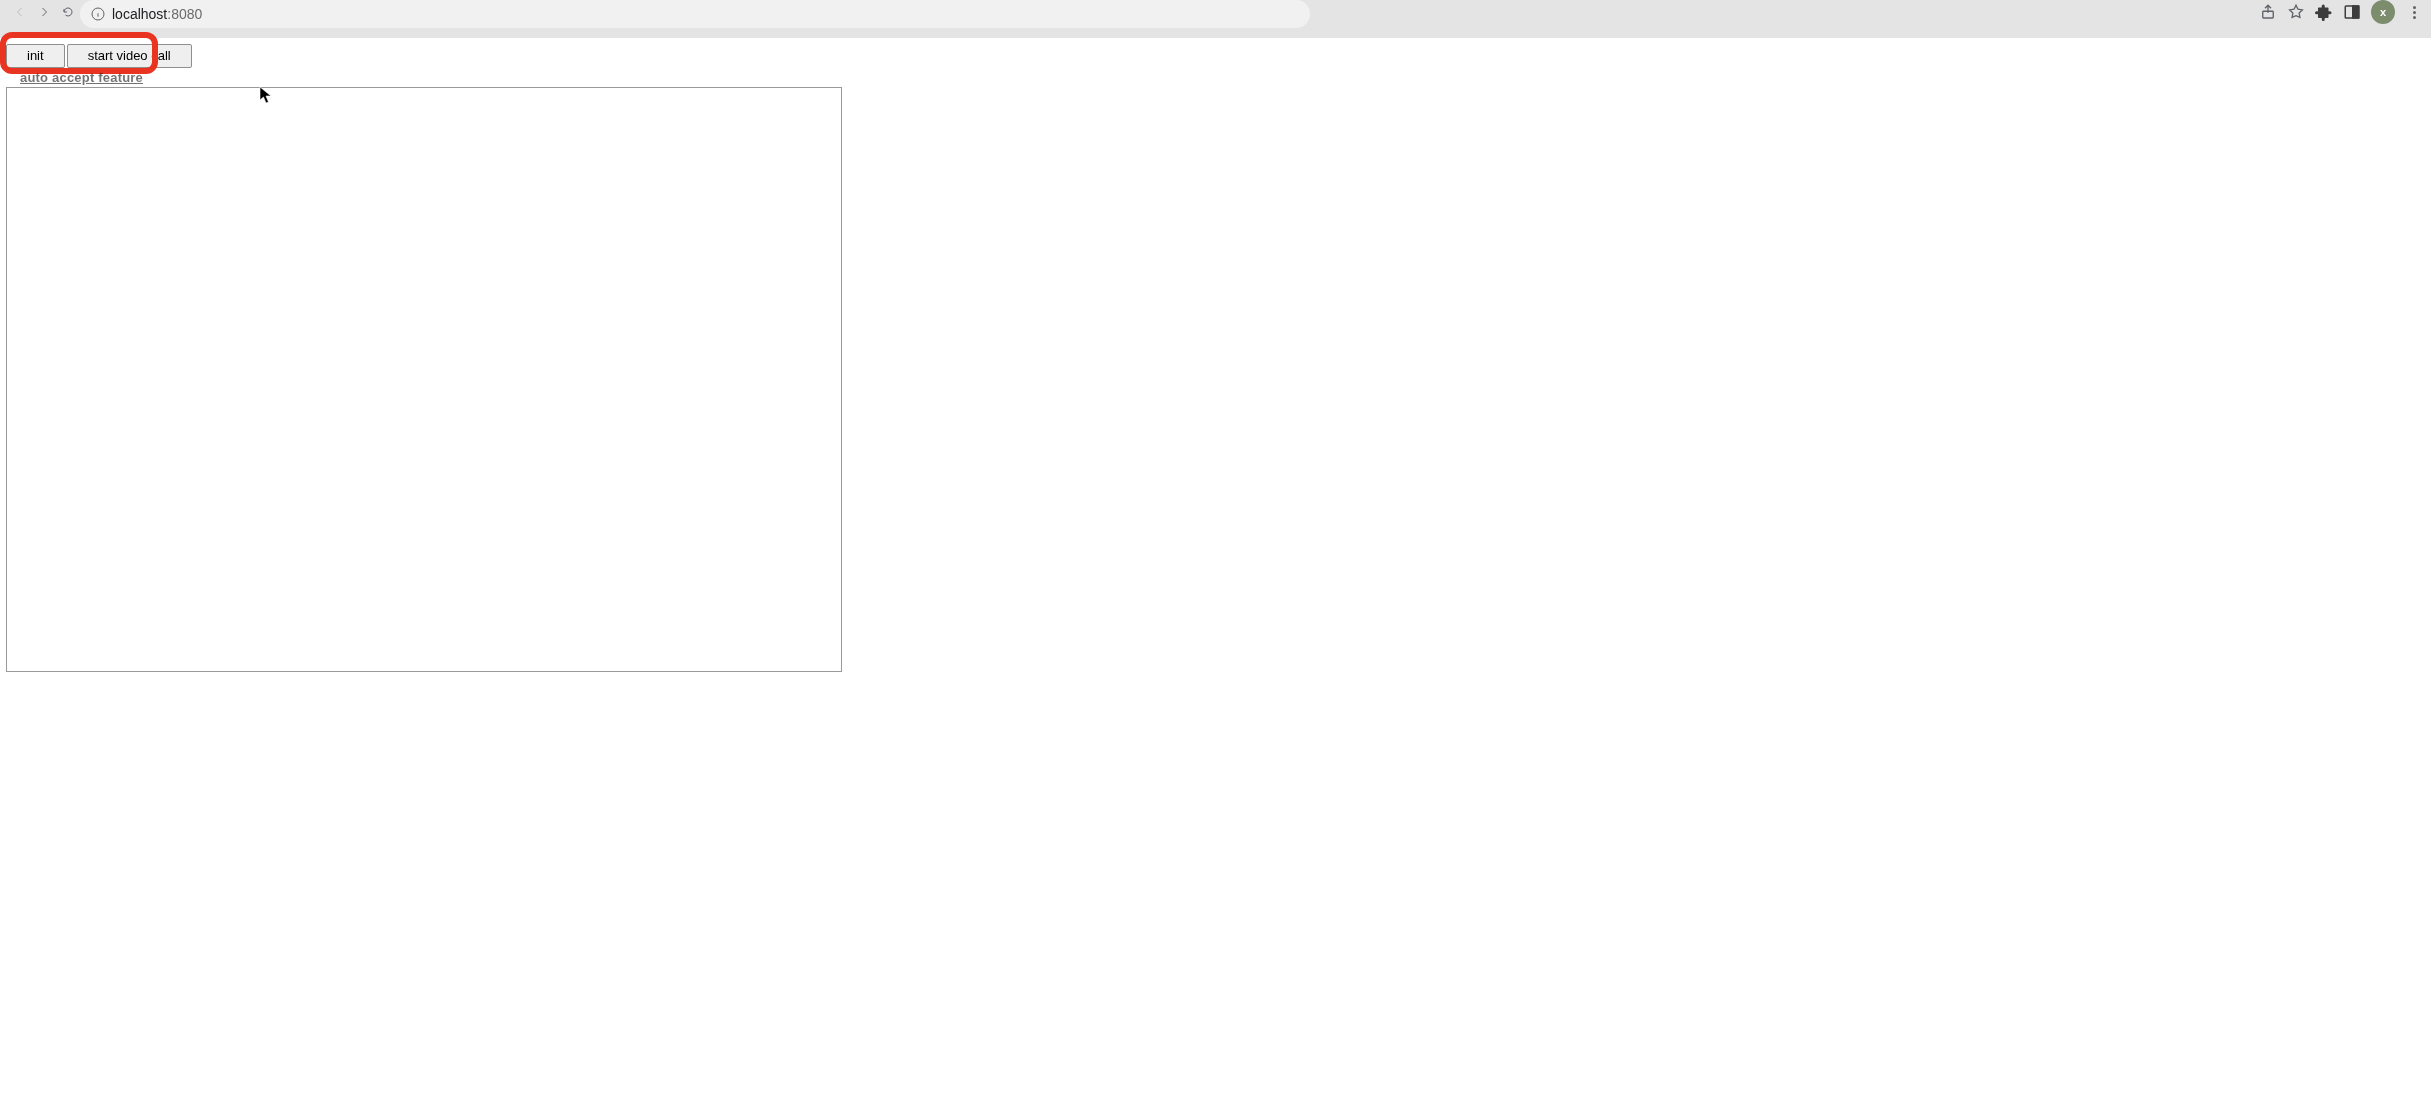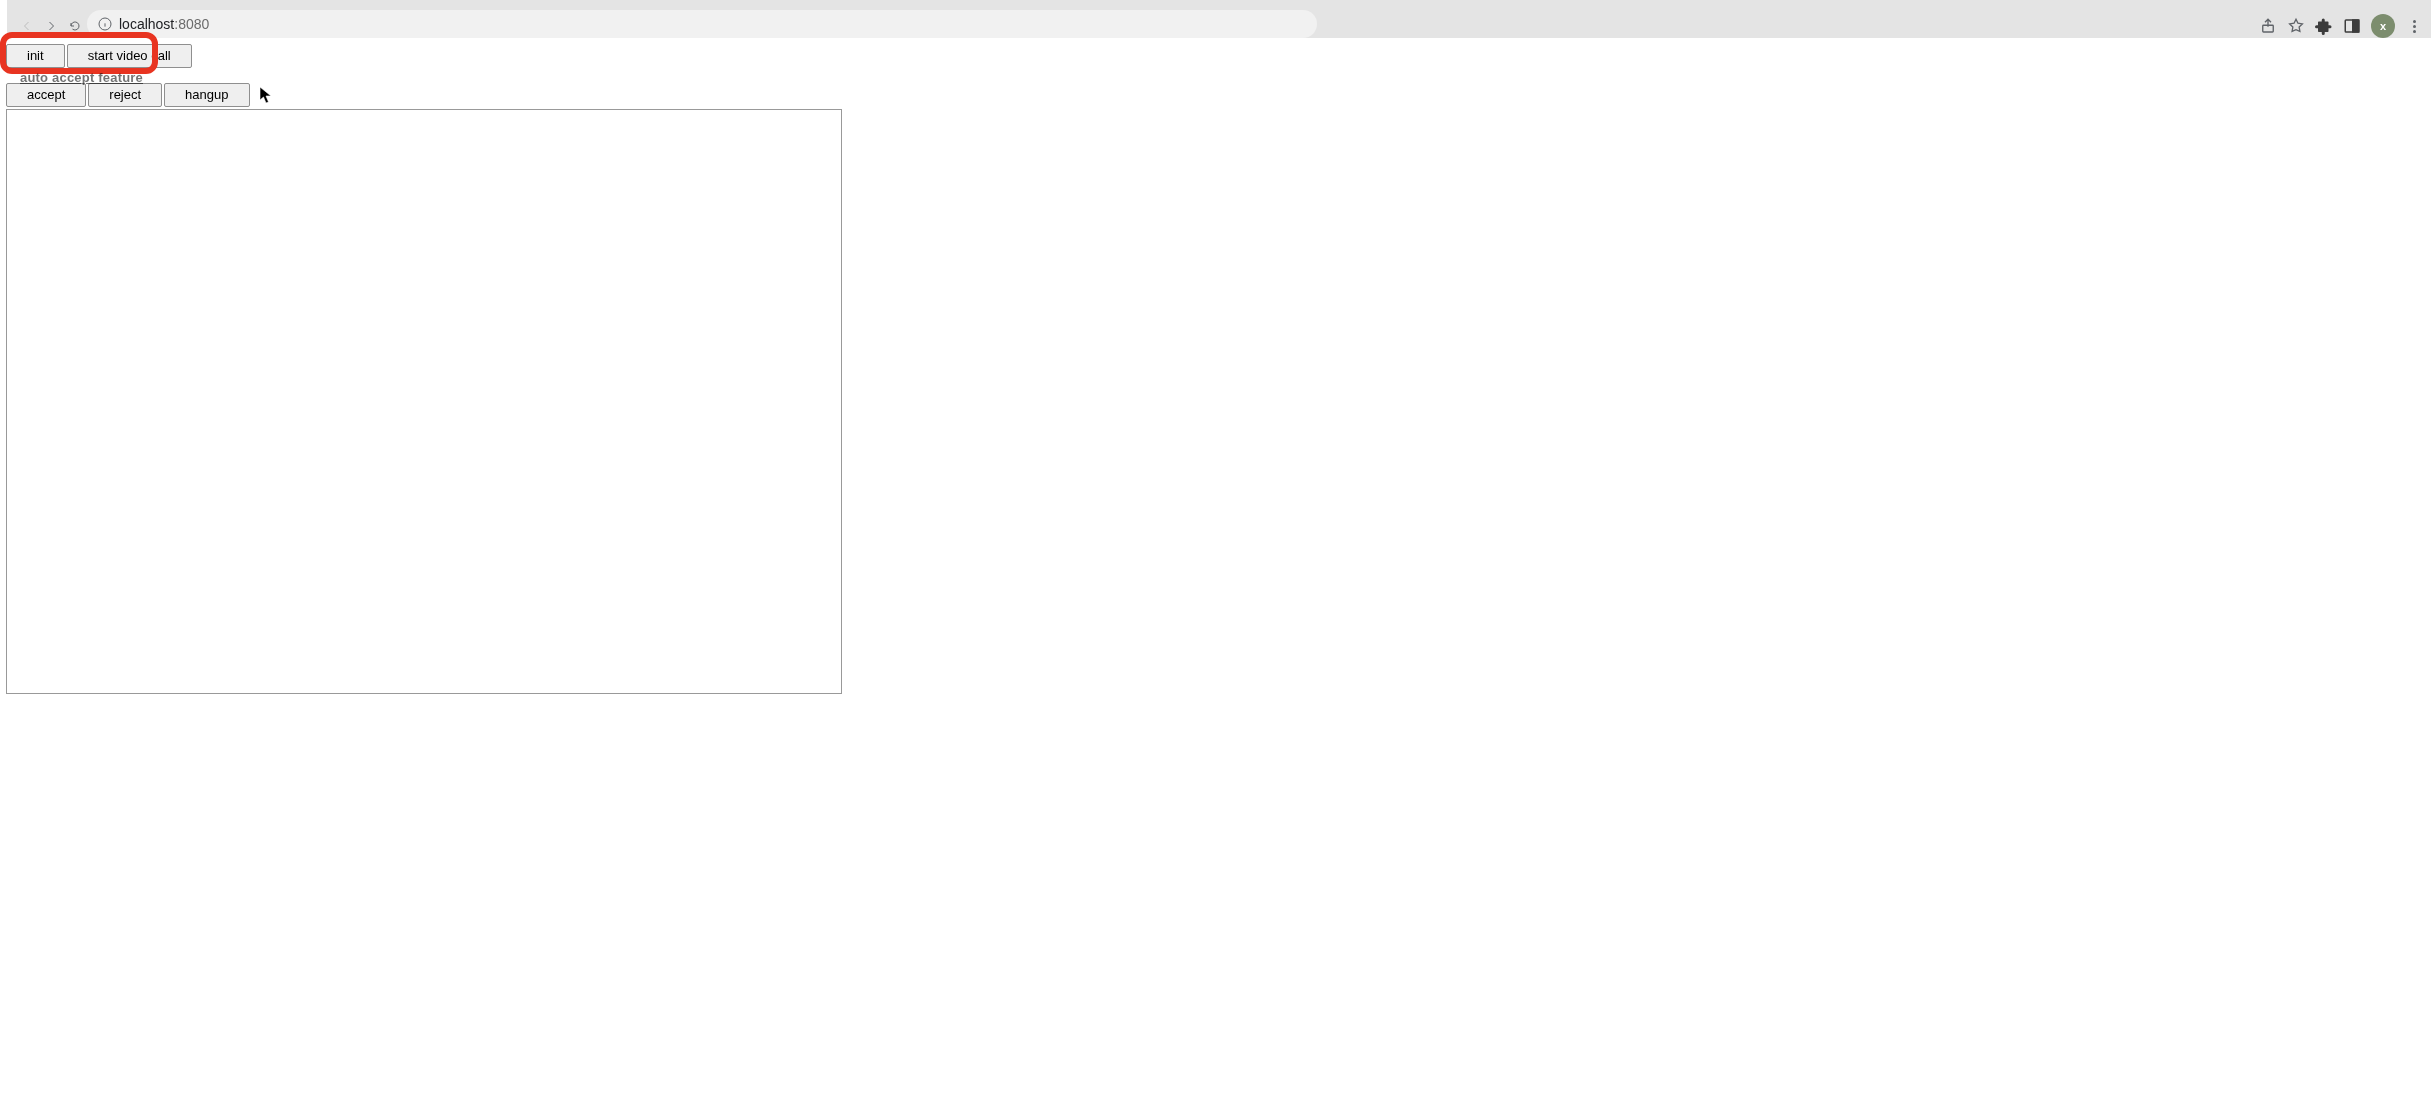--- a/index.html
+++ b/index.html
@@ -6,25 +6,24 @@
   html, body { margin:0; padding:0; height:100%; }
   body {
     font-family: Arial, Helvetica, sans-serif;
     font-size: 13px;
     background: #ffffff;
   }
 
   
   .chrome-bar {
     display:flex;
-    align-items:flex-end;
+    align-items:flex-start;
     height:38px;
     background:#e4e4e4;
     padding:0 8px;
-    margin-left:7px;
   }
   .nav-btn {
     width:24px;
     height:24px;
     display:flex;
     align-items:center;
     justify-content:center;
     color:#5f6368;
     border:none;
     background:transparent;
@@ -190,25 +189,20 @@
 <div class="page">
   <div class="highlight"></div>
 
   <div class="btn-row">
     <button class="app-btn">init</button>
     <button class="app-btn">start video call</button>
   </div>
 
   <div class="status-text">auto accept feature</div>
 
-  <div class="btn-row second" style="margin-top:-2px;">
-    <button class="app-btn">accept</button>
-    <button class="app-btn">reject</button>
-    <button class="app-btn">hangup</button>
-  </div>
 
   <div class="video-box"></div>
 
   <div class="cursor">
     <svg viewBox="0 0 14 18">
         <path d="M1 1 L1 14 L4.5 11 L7 17 L9.5 16 L7 10 L12 10 Z" fill="#000" stroke="#fff" stroke-width="0.6"></path>
       </svg>
   </div>
 </div>
 

